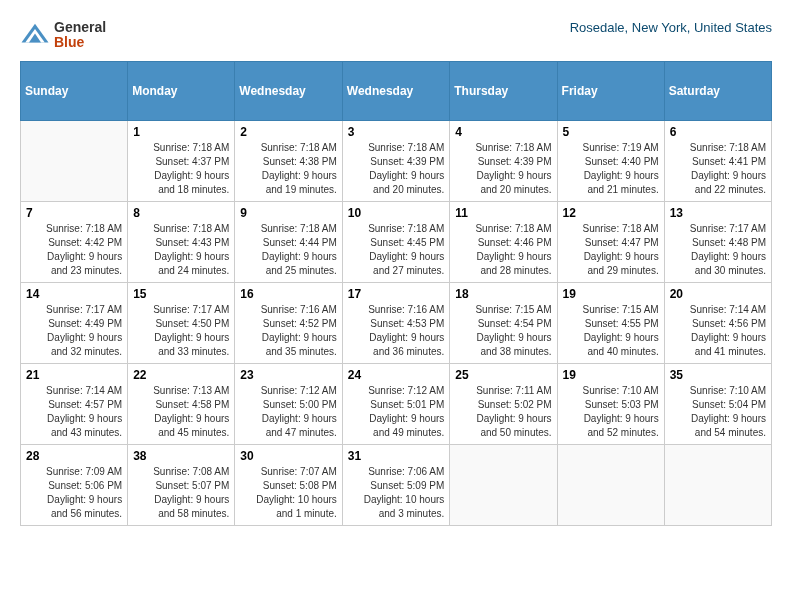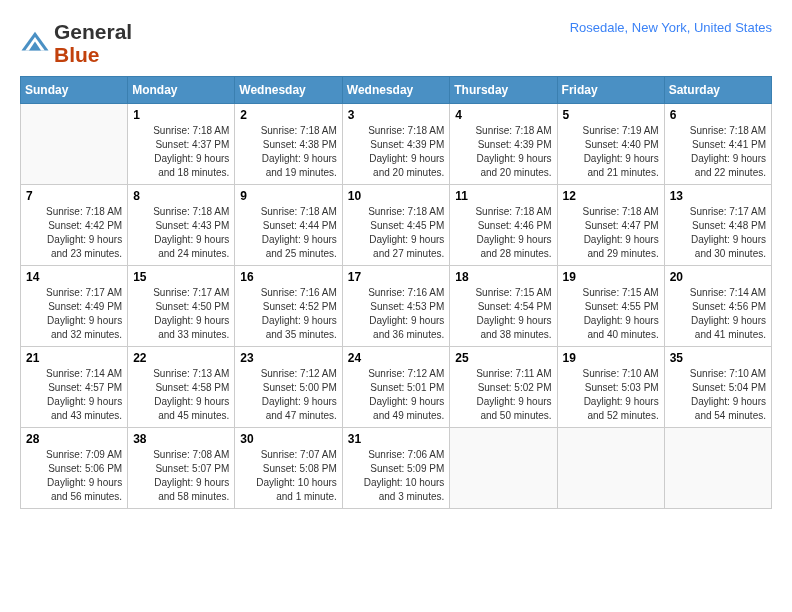--- a/index.html
+++ b/index.html
@@ -16,21 +16,21 @@
       align-items: flex-start;
       margin-bottom: 10px;
     }
     .logo {
       display: flex;
       align-items: center;
     }
     .logo-text {
       display: flex;
       flex-direction: column;
-      font-size: 21px;
+      font-size: 14px;
       font-weight: bold;
       color: #333;
       line-height: 1.1;
     }
     .logo-text span:first-child { color: #333; }
     .logo-text span:last-child { color: #c2410c; }
     .logo-icon {
       width: 30px;
       height: 30px;
       margin-right: 4px;
@@ -38,31 +38,31 @@
     .title-area {
       text-align: right;
     }
     .title-area h1 {
       font-size: 28px;
       font-weight: bold;
       color: #333;
     }
     .title-area p {
       font-size: 13px;
-      color: #3b82f6;
+      color: #0c4a6e;
     }
     .calendar {
       width: 100%;
       border-collapse: collapse;
       font-size: 11px;
     }
     .calendar thead th {
       background-color: #4a90c4;
       color: #fff;
-      padding: 6px 4px;
+      padding: 22px 4px;
       text-align: left;
       font-size: 12px;
       border: 1px solid #3a7fb0;
     }
     .calendar tbody td {
       border: 1px solid #ccc;
       vertical-align: top;
       padding: 4px 5px;
       min-height: 80px;
       width: 108px;

